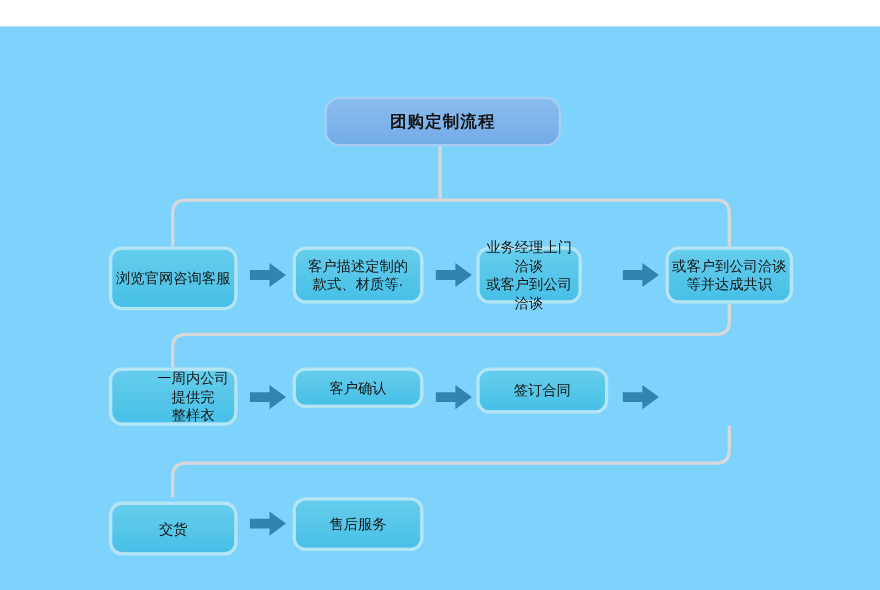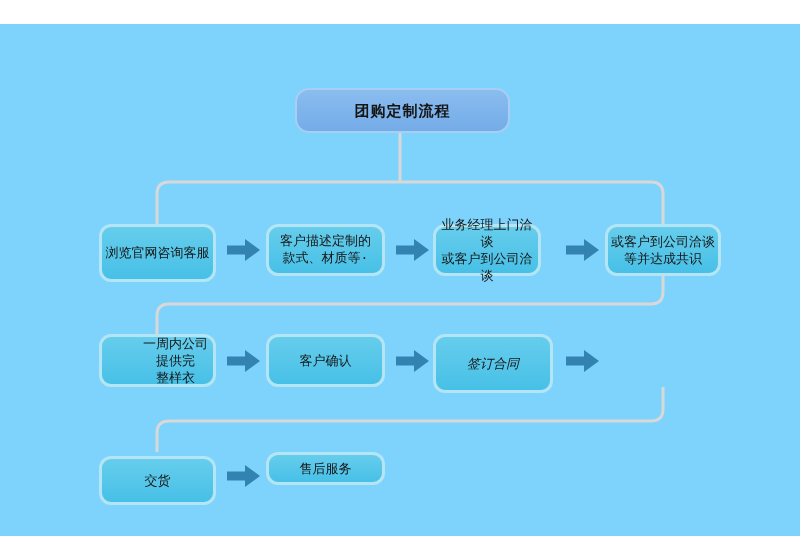--- a/index.html
+++ b/index.html
@@ -79,62 +79,62 @@
   <div class="node title-node" style="left:295px; top:64px; width:215px; height:45px;">
     <span class="label">团购定制流程</span>
   </div>
 
   <div class="node flow-box" style="left:99px; top:200px; width:117px; height:58px;">
     <span class="label">浏览官网咨询客服</span>
   </div>
   <svg class="arrow" style="left:227px; top:214px;" viewBox="0 0 34 24">
     <polygon points="0,7.5 18,7.5 18,1 33,12 18,23 18,16.5 0,16.5"></polygon>
   </svg>
-  <div class="node flow-box" style="left:266px; top:200px; width:119px; height:52px;font-family:Liberation Mono, monospace;">
+  <div class="node flow-box" style="left:266px; top:200px; width:119px; height:52px;">
     <span class="label">客户描述定制的
 款式、材质等·</span>
   </div>
   <svg class="arrow" style="left:396px; top:214px;" viewBox="0 0 34 24">
     <polygon points="0,7.5 18,7.5 18,1 33,12 18,23 18,16.5 0,16.5"></polygon>
   </svg>
-  <div class="node flow-box" style="left:433px; top:200px; width:108px; height:52px;">
+  <div class="node flow-box" style="left:433px; top:200px; width:96px; height:52px;">
     <span class="label">业务经理上门洽谈
 或客户到公司洽谈</span>
   </div>
   <svg class="arrow" style="left:566px; top:214px;" viewBox="0 0 34 24">
     <polygon points="0,7.5 18,7.5 18,1 33,12 18,23 18,16.5 0,16.5"></polygon>
   </svg>
   <div class="node flow-box" style="left:605px; top:200px; width:116px; height:52px;">
     <span class="label">或客户到公司洽谈
 等并达成共识</span>
   </div>
 
   <div class="node flow-box" style="left:99px; top:310px; width:117px; height:53px;padding-left:36px;">
     <span class="label">一周内公司提供完
 整样衣</span>
   </div>
   <svg class="arrow" style="left:227px; top:325px;" viewBox="0 0 34 24">
     <polygon points="0,7.5 18,7.5 18,1 33,12 18,23 18,16.5 0,16.5"></polygon>
   </svg>
-  <div class="node flow-box" style="left:266px; top:310px; width:119px; height:53px;align-items:center;">
+  <div class="node flow-box" style="left:266px; top:310px; width:119px; height:37px;align-items:center;">
     <span class="label">客户确认</span>
   </div>
   <svg class="arrow" style="left:396px; top:325px;" viewBox="0 0 34 24">
     <polygon points="0,7.5 18,7.5 18,1 33,12 18,23 18,16.5 0,16.5"></polygon>
   </svg>
-  <div class="node flow-box" style="left:433px; top:310px; width:120px; height:59px;font-style:italic;">
+  <div class="node flow-box" style="left:433px; top:310px; width:120px; height:42px;">
     <span class="label">签订合同</span>
   </div>
   <svg class="arrow" style="left:566px; top:325px;" viewBox="0 0 34 24">
     <polygon points="0,7.5 18,7.5 18,1 33,12 18,23 18,16.5 0,16.5"></polygon>
   </svg>
 
   <div class="node flow-box" style="left:99px; top:432px; width:117px; height:49px;">
     <span class="label">交货</span>
   </div>
   <svg class="arrow" style="left:227px; top:440px;" viewBox="0 0 34 24">
     <polygon points="0,7.5 18,7.5 18,1 33,12 18,23 18,16.5 0,16.5"></polygon>
   </svg>
-  <div class="node flow-box" style="left:266px; top:428px; width:119px; height:33px;align-items:center;">
+  <div class="node flow-box" style="left:266px; top:428px; width:119px; height:49px;align-items:center;">
     <span class="label">售后服务</span>
   </div>
 
 </div>
 
 </body></html>

